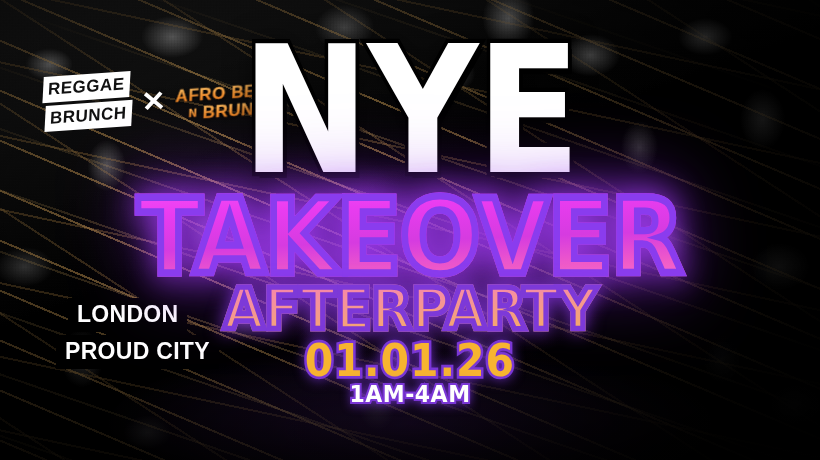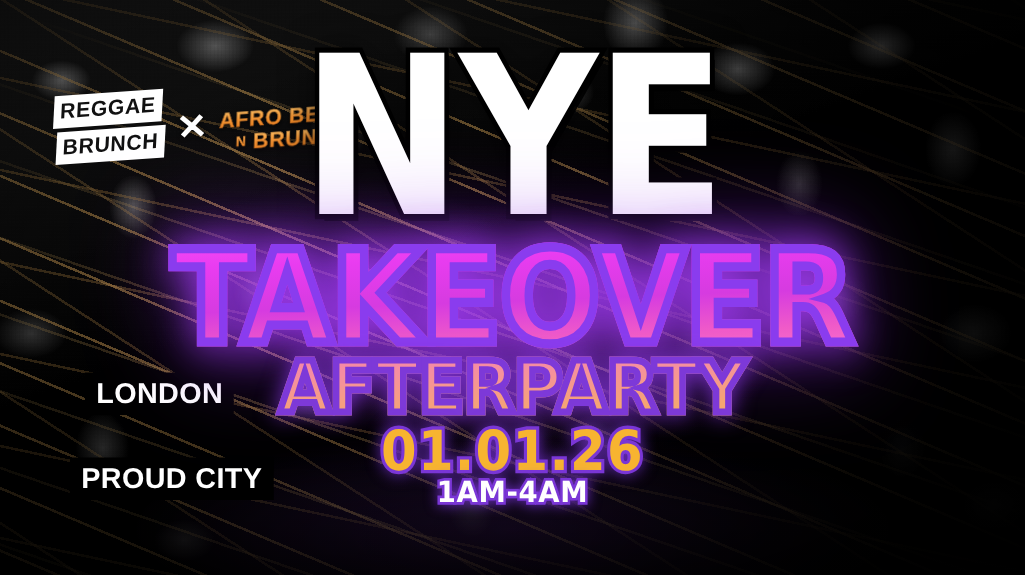--- a/index.html
+++ b/index.html
@@ -194,21 +194,21 @@
     background: #000000;
     color: #ffffff;
     font-weight: 900;
     font-size: 23px;
     letter-spacing: .3px;
     line-height: 1;
     padding: 5px 9px 6px 9px;
     white-space: nowrap;
     font-family: "Liberation Sans", sans-serif;
   }
-  .venue-line.line2 { margin-left: -12px; margin-top: 31px; }
+  .venue-line.line2 { margin-left: -12px; }
 
   
   #title-stack {
     position: absolute;
     left: 0;
     right: 0;
     top: 0;
     text-align: center;
   }
 

